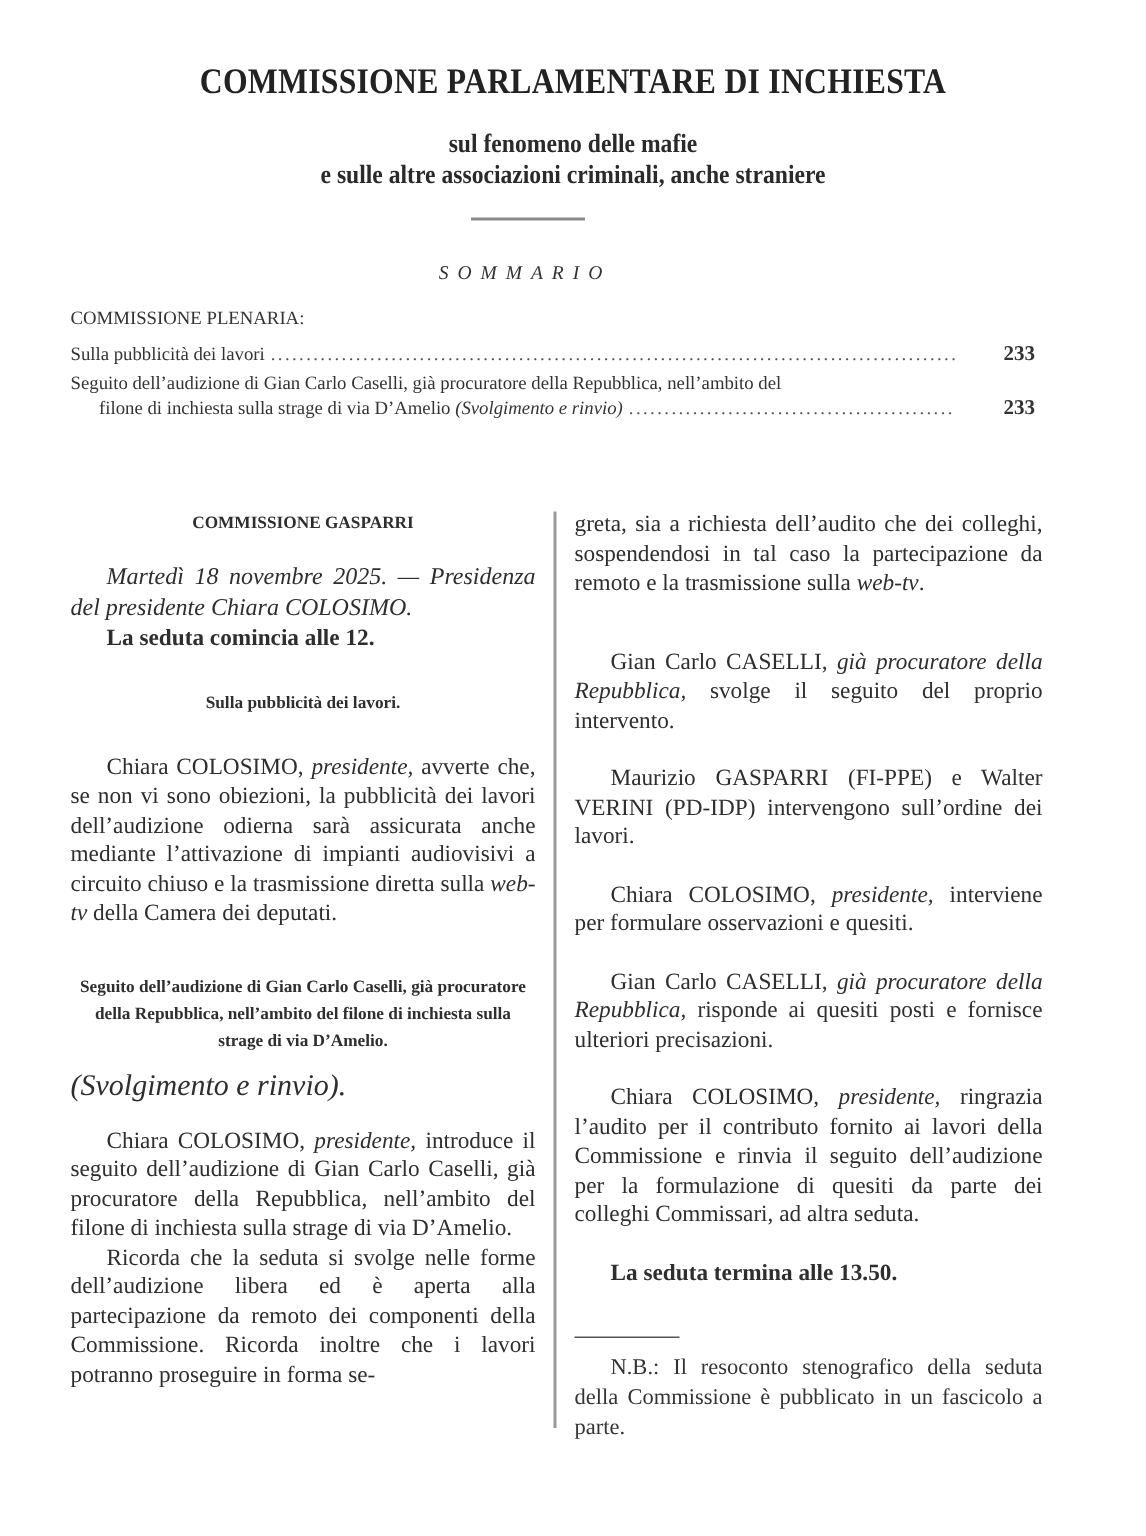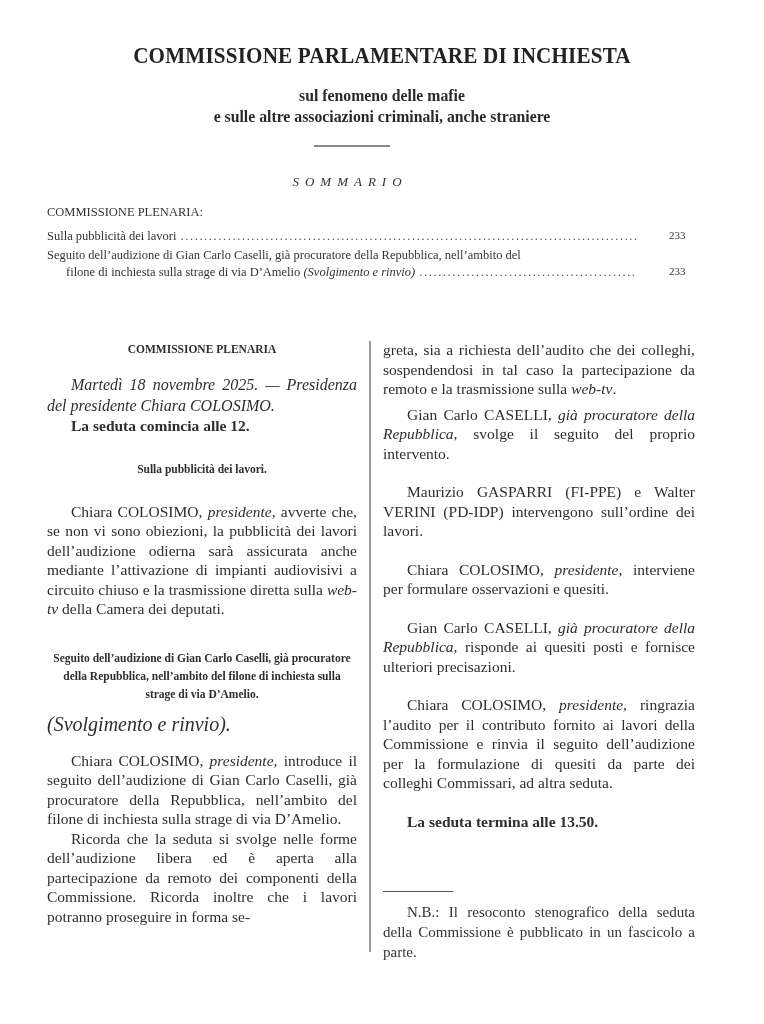--- a/index.html
+++ b/index.html
@@ -23,21 +23,21 @@
   }
   .sub1 { top: 85px; }
   .sub2 { top: 106px; }
   .header-rule { left: 314px; top: 145px; width: 76px; height: 1.5px; background: #8a8a8a; }
 
   .sommario { left: 0; width: 700px; top: 174px; text-align: center; font-style: italic; font-size: 13px; letter-spacing: 6px; color: #333; }
 
   .toc-heading { left: 47px; top: 205px; font-size: 12.5px; color: #333; }
   .toc-line { left: 47px; width: 590px; font-size: 12.5px; color: #333; display: flex; white-space: nowrap; overflow: hidden; }
   .toc-line .dots { flex: 1; overflow: hidden; letter-spacing: 1.6px; color: #555; padding-left: 4px; }
-  .toc-page { left: 669px; font-size: 11px; color: #333; }
+  .toc-page { left: 669px; font-size: 14px; color: #333; font-weight: bold; }
   .toc-l1 { top: 229px; }
   .toc-l2a { left: 47px; top: 248px; font-size: 12.5px; color: #333; white-space: nowrap; }
   .toc-l3 { top: 265px; left: 66px; width: 571px; }
 
   
   .col-divider { left: 369px; top: 341px; width: 1.5px; height: 611px; background: #9a9a9a; }
   .col { font-size: 15.5px; line-height: 19.5px; color: #2e2e2e; text-align: justify; }
   .left-col { left: 47px; width: 310px; }
   .right-col { left: 383px; width: 312px; }
   .p { margin: 0; text-indent: 24px; }
@@ -68,34 +68,34 @@
 <div class="abs toc-l2a">Seguito dell’audizione di Gian Carlo Caselli, già procuratore della Repubblica, nell’ambito del</div>
 <div class="abs toc-line toc-l3">
   <span>filone di inchiesta sulla strage di via D’Amelio</span>&nbsp;<span class="it">(Svolgimento e rinvio)</span>
   <span class="dots">................................................................................................................</span>
 </div>
 <div class="abs toc-page toc-l3" style="left:669px;width:auto;">233</div>
 
 <div class="abs col-divider"></div>
 
 <div class="abs col left-col" style="top:340px;">
-  <p class="p small-bold-center" style="font-size:11.5px;">COMMISSIONE PLENARIA</p>
+  <p class="p small-bold-center" style="font-size:11.5px;">COMMISSIONE GASPARRI</p>
   <p class="p it" style="margin-top:16px; font-size:16px; line-height:21px;">Martedì 18 novembre 2025. — Presidenza del presidente Chiara COLOSIMO.</p>
   <p class="p bold-line" style="">La seduta comincia alle 12.</p>
   <p class="p small-bold-center" style="margin-top:24px;">Sulla pubblicità dei lavori.</p>
   <p class="p" style="margin-top:24px; line-height:19.6px;"><span>Chiara COLOSIMO,</span> <span class="it">presidente,</span> <span>avverte che, se non vi sono obiezioni, la pubblicità dei lavori dell’audizione odierna sarà assicurata anche mediante l’attivazione di impianti audiovisivi a circuito chiuso e la trasmissione diretta sulla</span> <span class="it">web-tv</span> <span>della Camera dei deputati.</span></p>
   <p class="p small-bold-center" style="margin-top:30px;">Seguito dell’audizione di Gian Carlo Caselli, già procuratore della Repubblica, nell’ambito del filone di inchiesta sulla strage di via D’Amelio.</p>
   <p class="p it noindent" style="margin-top:12px; font-size:20px;">(Svolgimento e rinvio).</p>
   <p class="p" style="margin-top:16px;"><span>Chiara COLOSIMO,</span> <span class="it">presidente,</span> <span>introduce il seguito dell’audizione di Gian Carlo Caselli, già procuratore della Repubblica, nell’ambito del filone di inchiesta sulla strage di via D’Amelio.</span></p>
   <p class="p">Ricorda che la seduta si svolge nelle forme dell’audizione libera ed è aperta alla partecipazione da remoto dei componenti della Commissione. Ricorda inoltre che i lavori potranno proseguire in forma se-</p>
 </div>
 
 <div class="abs col right-col" style="top:340px;">
   <p class="p noindent"><span>greta, sia a richiesta dell’audito che dei colleghi, sospendendosi in tal caso la partecipazione da remoto e la trasmissione sulla</span> <span class="it">web-tv</span><span>.</span></p>
-  <p class="p" style="margin-top:6px;"><span>Gian Carlo CASELLI,</span> <span class="it">già procuratore della Repubblica,</span> <span>svolge il seguito del proprio intervento.</span></p>
+  <p class="p" style="margin-top:33px;"><span>Gian Carlo CASELLI,</span> <span class="it">già procuratore della Repubblica,</span> <span>svolge il seguito del proprio intervento.</span></p>
   <p class="p" style="margin-top:19px;">Maurizio GASPARRI (FI-PPE) e Walter VERINI (PD-IDP) intervengono sull’ordine dei lavori.</p>
   <p class="p" style="margin-top:19px;"><span>Chiara COLOSIMO,</span> <span class="it">presidente,</span> <span>interviene per formulare osservazioni e quesiti.</span></p>
   <p class="p" style="margin-top:19px;"><span>Gian Carlo CASELLI,</span> <span class="it">già procuratore della Repubblica,</span> <span>risponde ai quesiti posti e fornisce ulteriori precisazioni.</span></p>
   <p class="p" style="margin-top:19px;"><span>Chiara COLOSIMO,</span> <span class="it">presidente,</span> <span>ringrazia l’audito per il contributo fornito ai lavori della Commissione e rinvia il seguito dell’audizione per la formulazione di quesiti da parte dei colleghi Commissari, ad altra seduta.</span></p>
   <p class="p bold-line" style="margin-top:19px;">La seduta termina alle 13.50.</p>
 </div>
 
 <div class="abs footnote-rule"></div>
 <p class="abs nb p" style="margin:0;">N.B.: Il resoconto stenografico della seduta della Commissione è pubblicato in un fascicolo a parte.</p>
 

